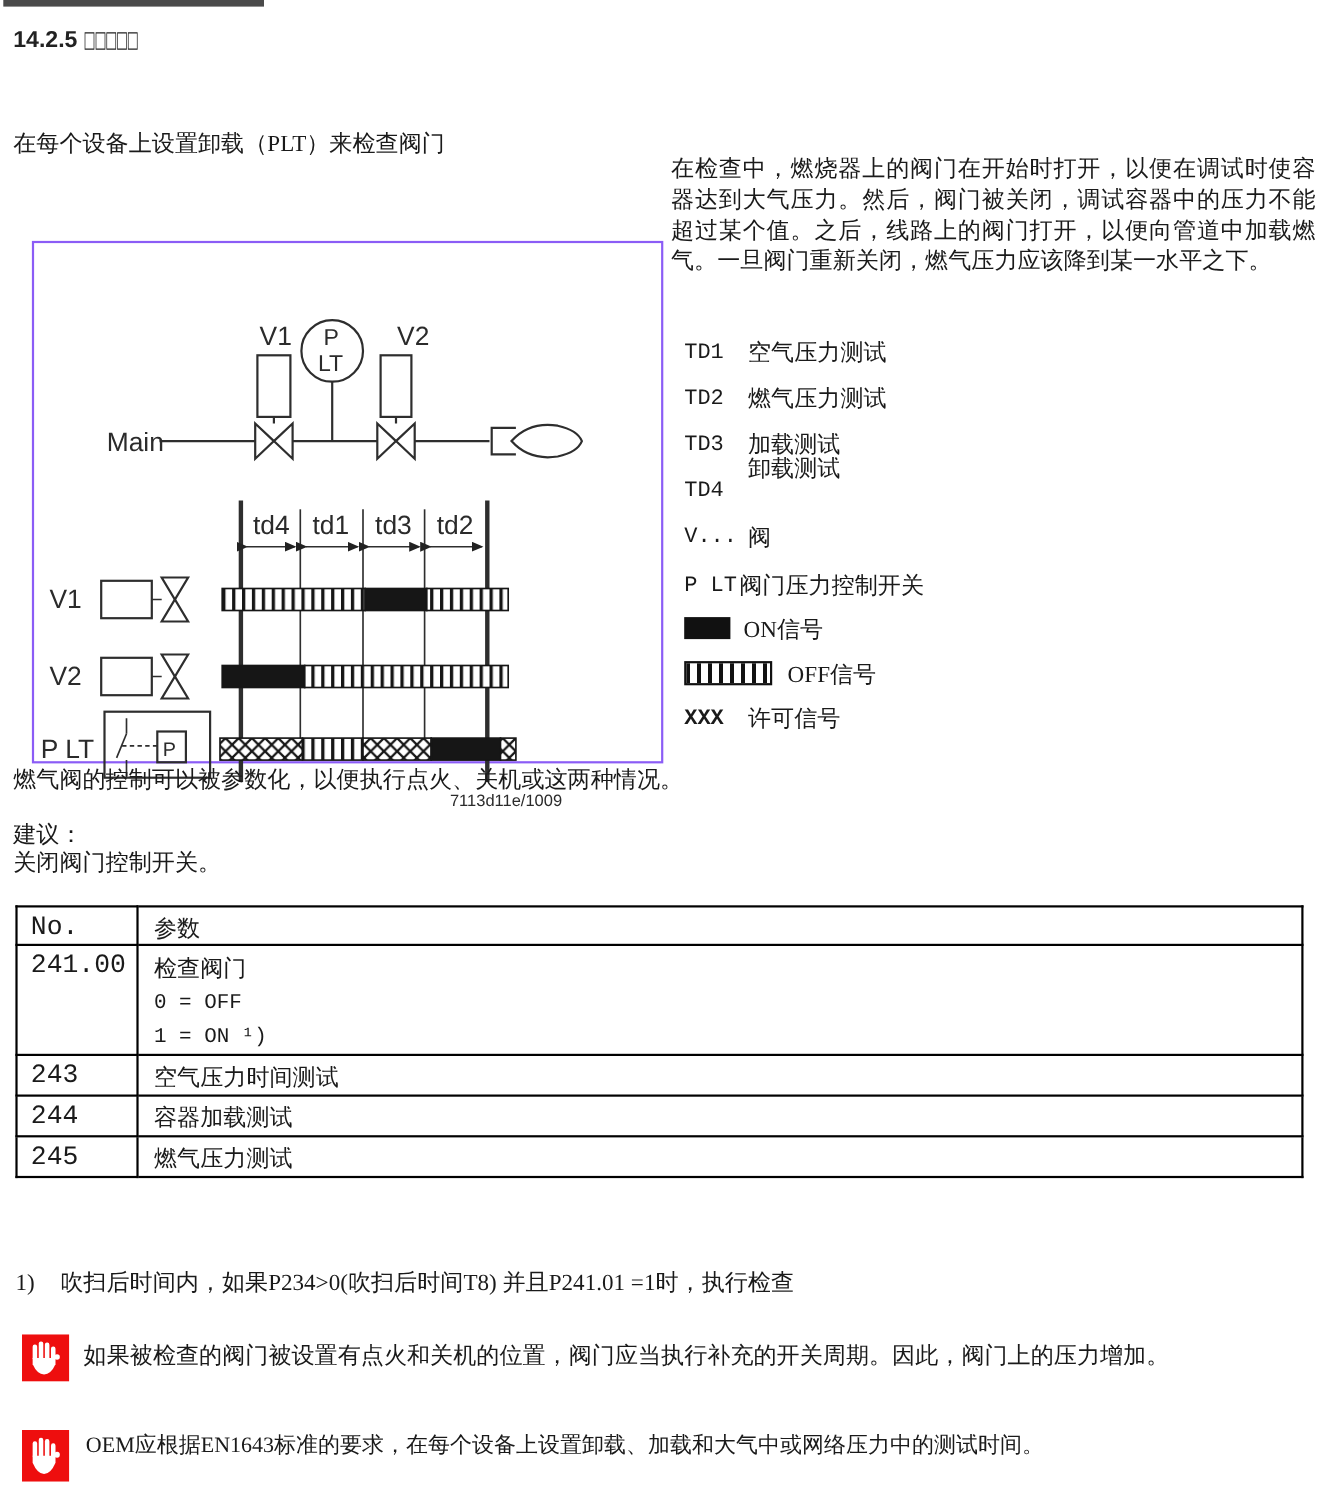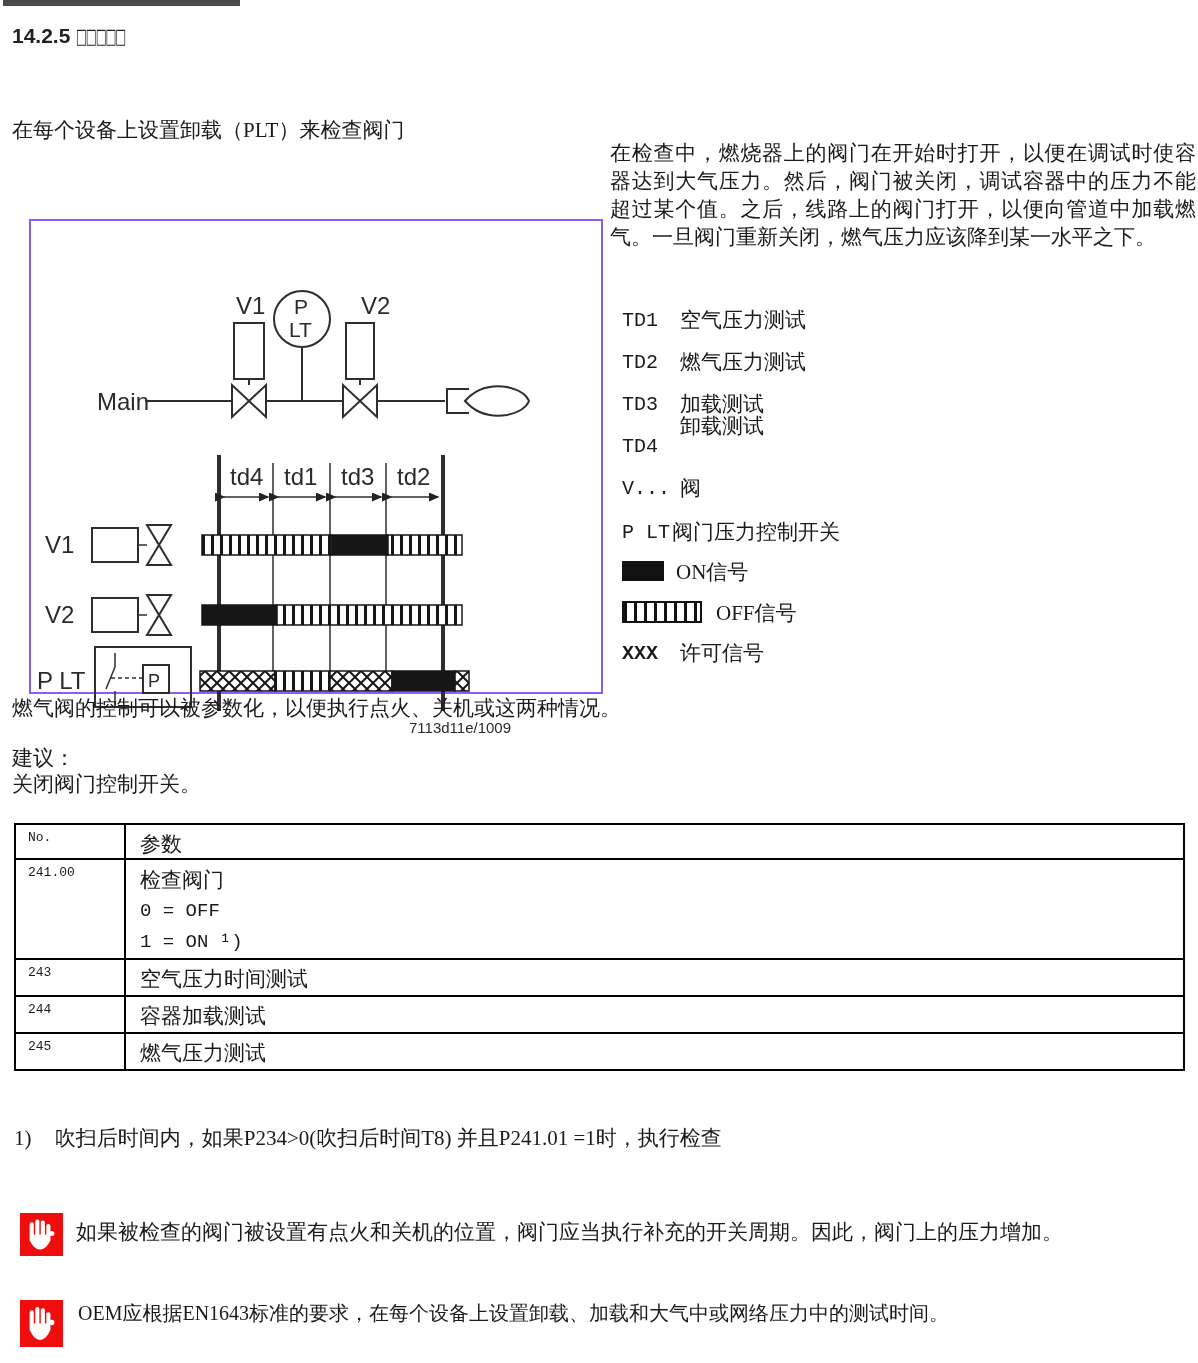--- a/index.html
+++ b/index.html
@@ -26,21 +26,21 @@
   .legend-term { font-family:"Liberation Mono", monospace; font-size:20px; }
   .figure-box { left:14px; top:219px; width:574px; height:475px; border:2px solid #8b5cf6;margin-left:15px; }
   .overlay-line { left:12px; z-index:5; }
   .swatch-on { left:622px; top:561px; width:42px; height:20px; background:#111; }
   .swatch-off {
     left:622px; top:601px; width:80px; height:22px; border:2px solid #111;
     background:repeating-linear-gradient(90deg,#111 0 3px,#fff 3px 10px);
   }
   .param-table { border-collapse:collapse; width:1171px; }
   .param-table td { border:2px solid #000; vertical-align:top; }
-  .col-no { width:110px; font-family:"Liberation Mono", monospace; font-size:13px; padding:5px 0 0 12px; }
+  .col-no { width:110px; font-family:"Liberation Mono", monospace; font-size:24px; padding:5px 0 0 12px; }
   .col-par { font-size:21px; padding:5px 0 0 14px; }
   .mono-line { font-family:"Liberation Mono", monospace; font-size:19px; }
   .row-h { height:37px; }
   .note-text { font-size:21px; }
   svg text { fill:#2b2b2b; }
   .sans { font-family:"Liberation Sans", sans-serif; }
 </style>
 </head>
 <body>
 
@@ -200,21 +200,21 @@
         <td class="col-par">容器加载测试</td>
       </tr>
       <tr class="row-h">
         <td class="col-no">245</td>
         <td class="col-par">燃气压力测试</td>
       </tr>
     </tbody>
       </table>
   </div>
 
-  <div class="abs body-text nowrap" style="left:14px; top:1124px;">
+  <div class="abs body-text nowrap" style="left:14px; top:1152px;">
     <span>1)</span>
     <span style="margin-left:18px;">吹扫后时间内，如果P234&gt;0(吹扫后时间T8)  并且P241.01 =1时，执行检查</span>
   </div>
 
   <div class="abs" style="left:20px; top:1213px; width:43px; height:43px;">
     <svg width="43" height="43" viewBox="0 0 24 24">
       <rect width="24" height="24" fill="#ee0e0e"></rect>
       <g fill="#ffffff">
         <rect x="5.4" y="5.2" width="2.3" height="8" rx="1.1"></rect>
         <rect x="8.5" y="3.6" width="2.3" height="9.6" rx="1.1"></rect>

